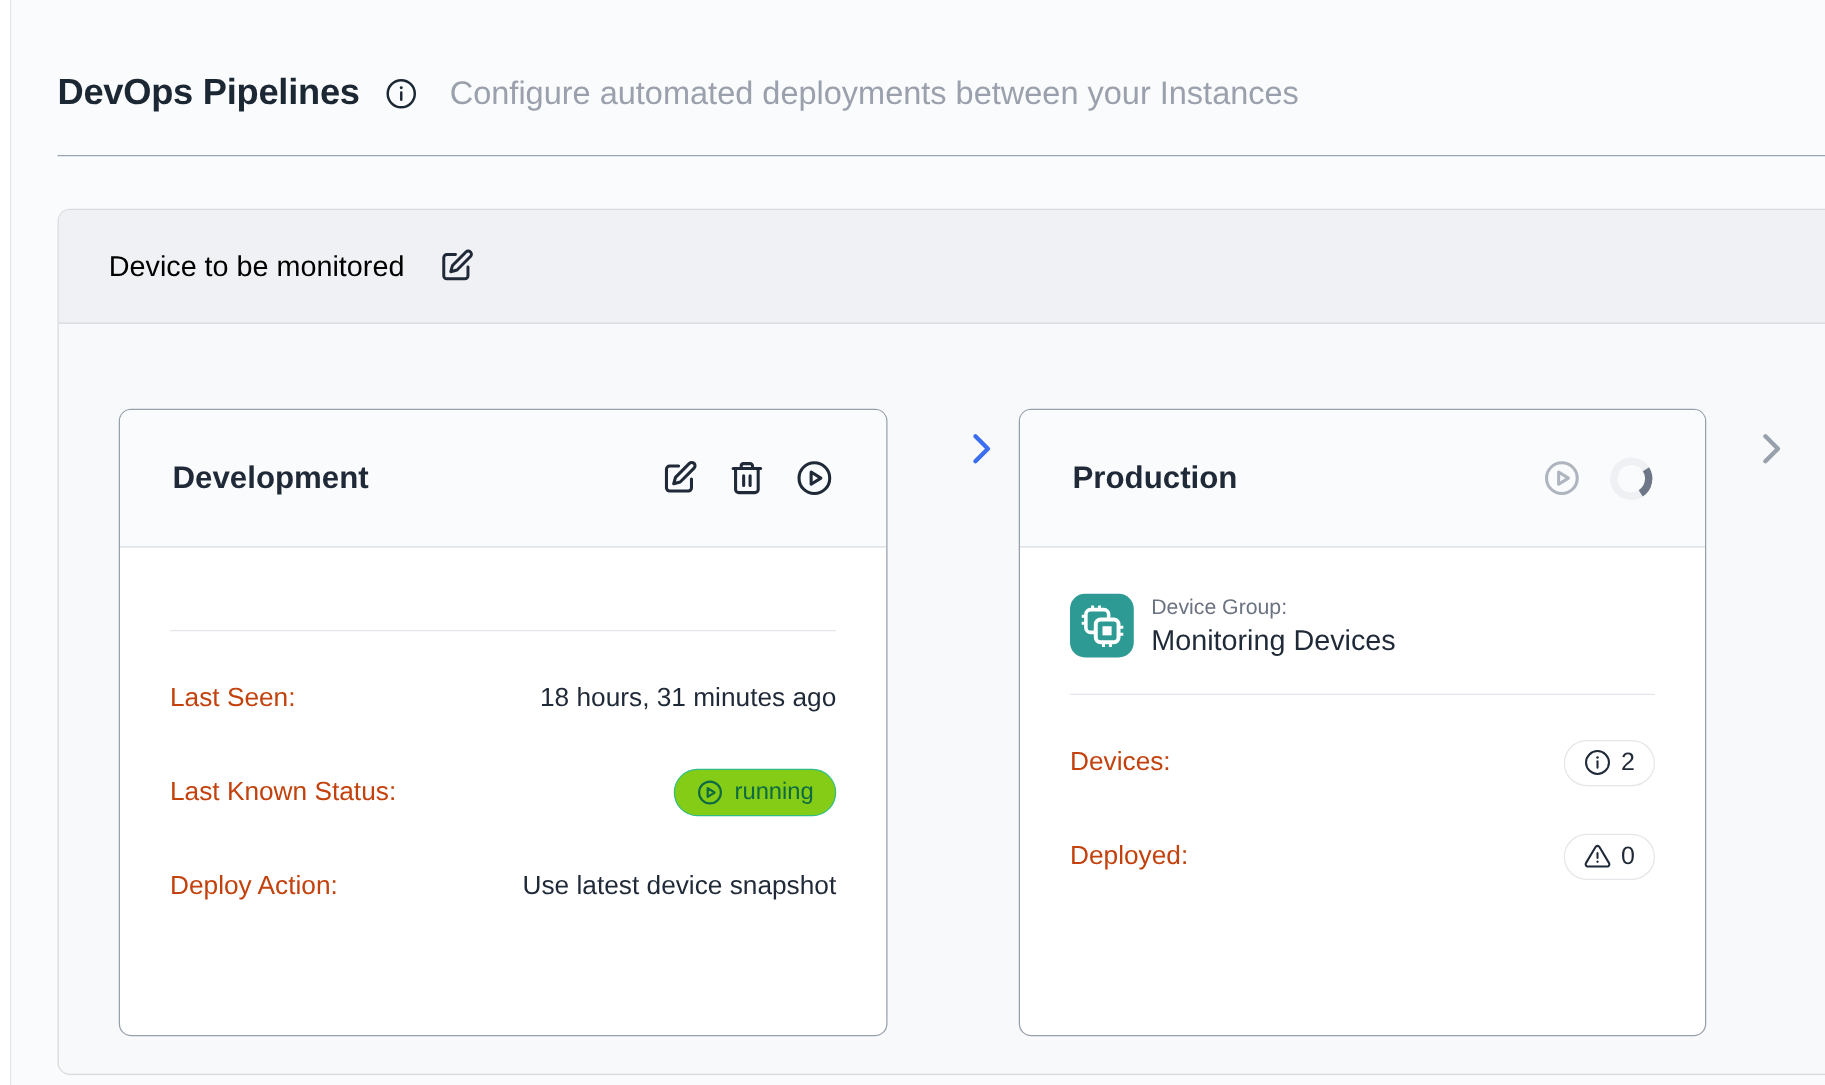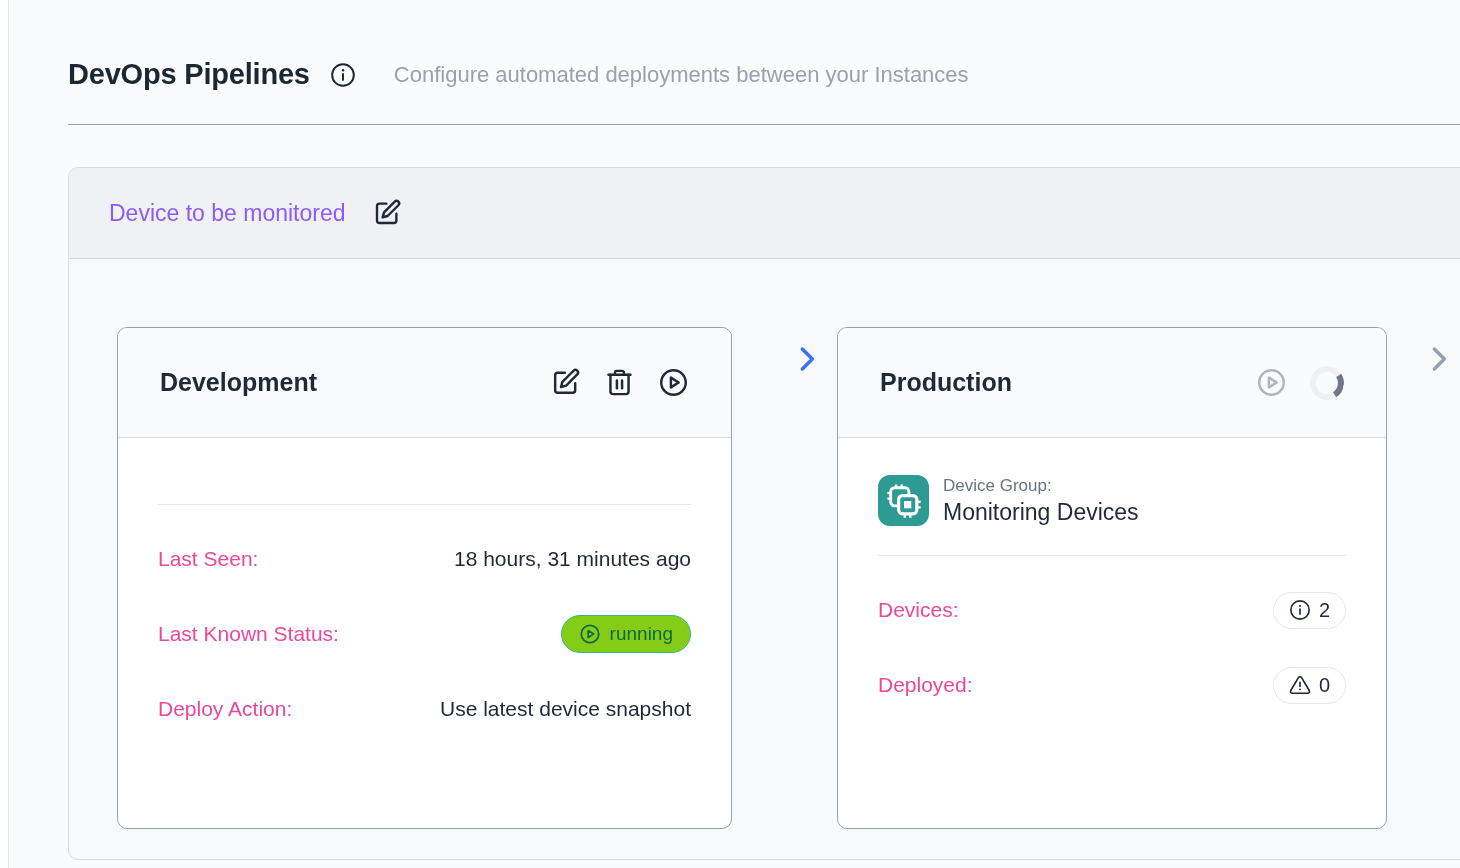--- a/index.html
+++ b/index.html
@@ -1,34 +1,34 @@
 <!DOCTYPE html>
 <html><head>
 <meta charset="utf-8">
 <style>
   * { margin: 0; padding: 0; box-sizing: border-box; }
   html, body { width: 1460px; height: 868px; overflow: hidden; background: #ffffff;
     font-family: "Liberation Sans", "DejaVu Sans", sans-serif; color: #1f2937; }
 
   .page { position: absolute; left: 8px; top: 0; width: 1452px; height: 868px;
-    border-left: 1px solid #e3e5ea; background: #fafbfc; overflow: hidden; padding-left: 22px; }
+    border-left: 1px solid #e3e5ea; background: #fafbfc; overflow: hidden; }
 
   
   .page-header { display: flex; align-items: center; gap: 14px; padding: 58px 0 0 37px; }
   .page-title { font-size: 29px; font-weight: 700; color: #1c2734; letter-spacing: -0.2px; }
   .title-info-icon { width: 26px; height: 26px; color: #1c2734; margin-left: 6px; }
-  .page-subtitle { font-size: 22px; color: #9aa1ad; margin-left: 24px; }
+  .page-subtitle { font-size: 26px; color: #9aa1ad; margin-left: 12px; }
   .title-rule { border: none; border-top: 1px solid #9aa2ae; margin: 33px 0 0 37px; width: 1415px; }
 
   
   .panel { margin: 42px 0 0 37px; width: 1500px; border: 1px solid #d7dade;
     border-radius: 10px; background: #f7f9fb; overflow: hidden; }
   .panel-header { height: 91px; background: #f0f1f4; border-bottom: 1px solid #d4d7dc;
     display: flex; align-items: center; padding: 0 40px; gap: 26px; }
-  .panel-title { font-size: 23px; font-weight: 500; color: #8b5cf6; }
+  .panel-title { font-size: 23px; font-weight: 500; color: #000000; }
   .panel-edit-icon { width: 30px; height: 30px; color: #1f2937; cursor: pointer; }
 
   .panel-body { position: relative; height: 600px; }
 
   
   .card { position: absolute; top: 68px; height: 502px; background: #ffffff;
     border: 1.5px solid #98a0ac; border-radius: 10px; overflow: hidden; }
   .card-dev  { left: 48px;  width: 615px; }
   .card-prod { left: 768px; width: 550px; }
 
@@ -48,21 +48,21 @@
   .device-icon-box { width: 51px; height: 51px; border-radius: 12px; background: #2d9b93;
     display: flex; align-items: center; justify-content: center; flex: 0 0 auto; }
   .device-icon-box svg { width: 38px; height: 38px; }
   .device-meta-label { font-size: 17px; color: #6b7280; margin-bottom: 3px; }
   .device-meta-name { font-size: 23px; color: #1f2937; font-weight: 500; }
 
   .card-divider { border: none; border-top: 1px solid #e3e6ea; margin-top: 29px; }
 
   .kv-row { display: flex; align-items: center; justify-content: space-between;
     margin-top: 33px; min-height: 42px; }
-  .kv-label { font-size: 21px; color: #ec4899; }
+  .kv-label { font-size: 21px; color: #c2410c; }
   .kv-value { font-size: 21px; color: #1f2937; font-weight: 400; }
 
   .status-badge { display: inline-flex; align-items: center; gap: 9px;
     background: #84cc16; border: 1.5px solid #2fbd83; color: #0e6a43;
     border-radius: 999px; padding: 7px 17px; font-size: 19px; font-weight: 500; }
   .status-badge svg { width: 22px; height: 22px; }
 
   .count-pill { display: inline-flex; align-items: center; gap: 8px;
     background: #ffffff; border: 1px solid #e4e6ea; color: #1f2937;
     border-radius: 999px; padding: 6px 15px; font-size: 20px; font-weight: 500; }

